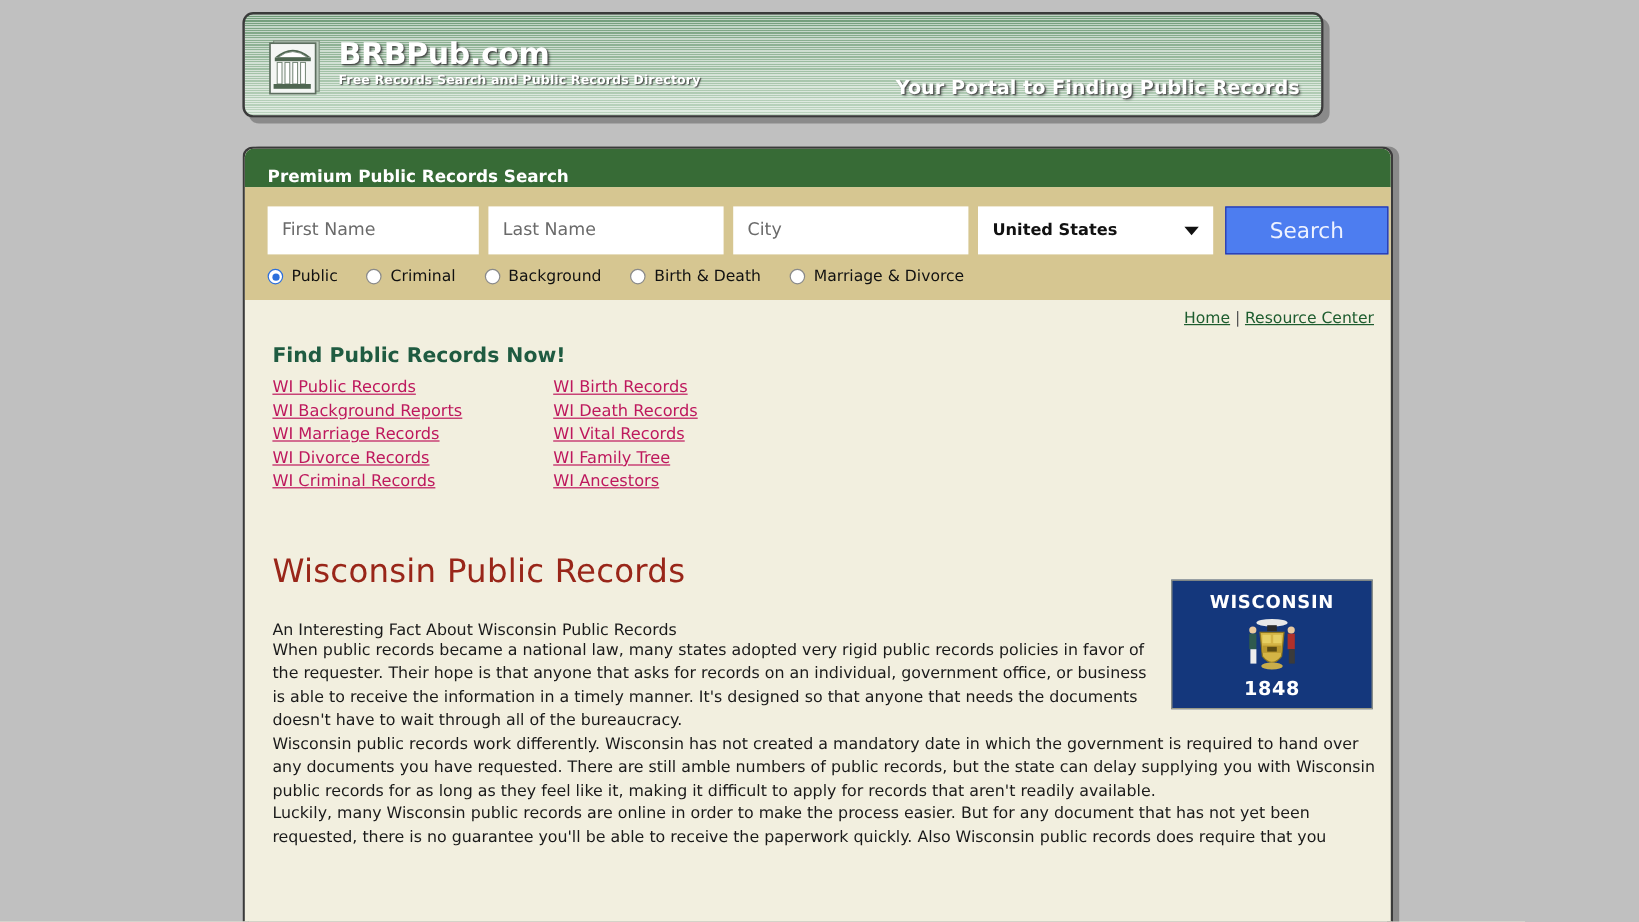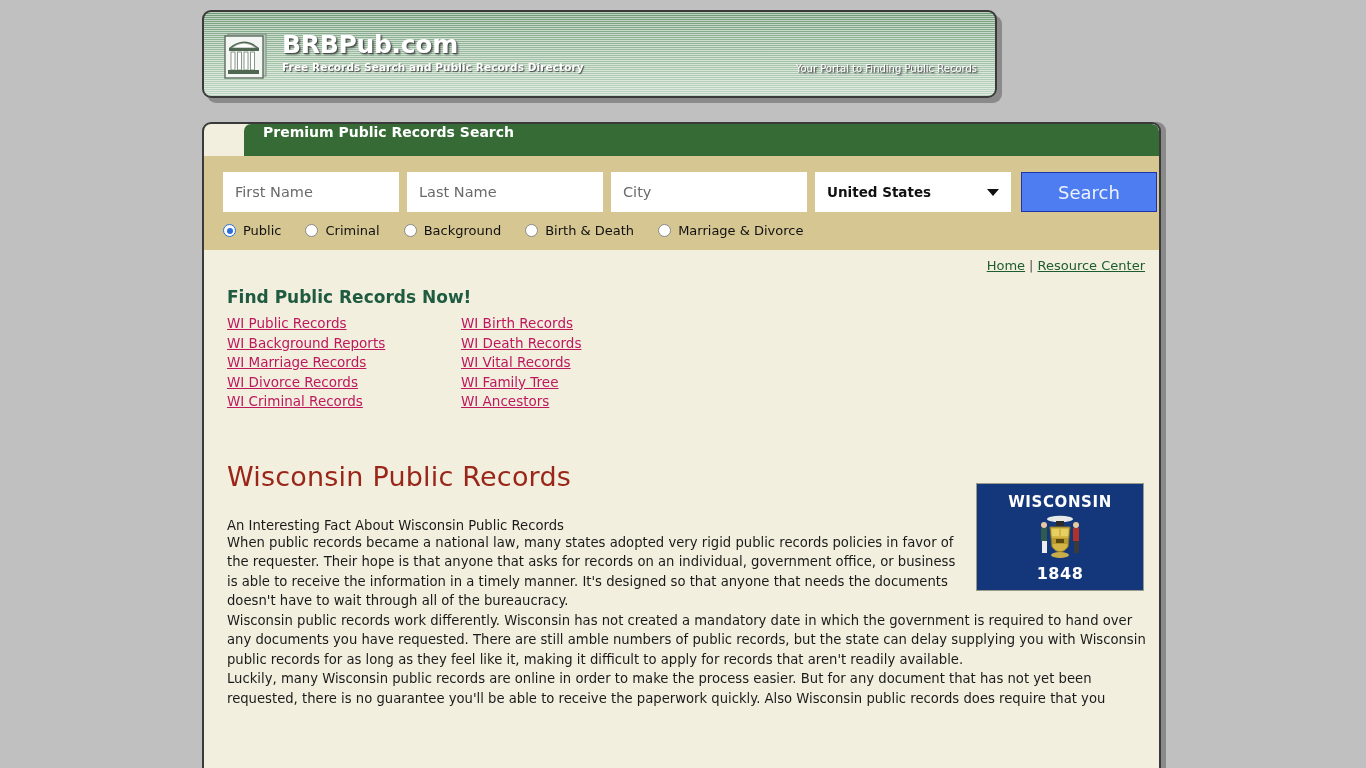--- a/index.html
+++ b/index.html
@@ -22,21 +22,21 @@
     top: 0;
     width: 963px;
     height: 768px;
   }
 
   
   #banner {
     position: absolute;
     left: 0;
     top: 10px;
-    width: 795px;
+    width: 901px;
     height: 88px;
     border: 2px solid #3a3a3a;
     border-radius: 9px;
     box-sizing: border-box;
     background:
       repeating-linear-gradient(
         to bottom,
         rgba(255,255,255,0.55) 0px,
         rgba(255,255,255,0.55) 1px,
         rgba(255,255,255,0.0) 1px,
@@ -71,22 +71,22 @@
     font-size: 10.5px;
     font-weight: bold;
     color: #ffffff;
     letter-spacing: 0.1px;
     text-shadow: 1px 1px 1px rgba(60,60,60,0.9);
   }
   #tagline {
     position: absolute;
     right: 18px;
     top: 51px;
-    font-size: 10px;
-    font-weight: normal;
+    font-size: 16px;
+    font-weight: bold;
     color: #ffffff;
     text-shadow: 1px 1px 1px rgba(70,70,70,0.95), 2px 2px 2px rgba(0,0,0,0.3);
   }
 
   
   #content {
     position: absolute;
     left: 0;
     top: 122px;
     width: 959px;
@@ -99,26 +99,25 @@
     background: #f2efdf;
     box-shadow: 5px 0 0 rgba(0,0,0,0.28);
     overflow: hidden;
   }
 
   
   #search-header {
     height: 32px;
     background: #376b36;
     display: flex;
-    align-items: flex-start;
+    align-items: flex-end;
     padding-left: 19px;
     box-sizing: border-box;
     border-top-left-radius: 7px;
     border-top-right-radius: 7px;
-    margin-left: 40px;
   }
   #search-header-title {
     color: #ffffff;
     font-size: 14px;
     font-weight: bold;
   }
   #search-panel {
     background: #d6c691;
     padding: 16px 0 10px 19px;
   }

